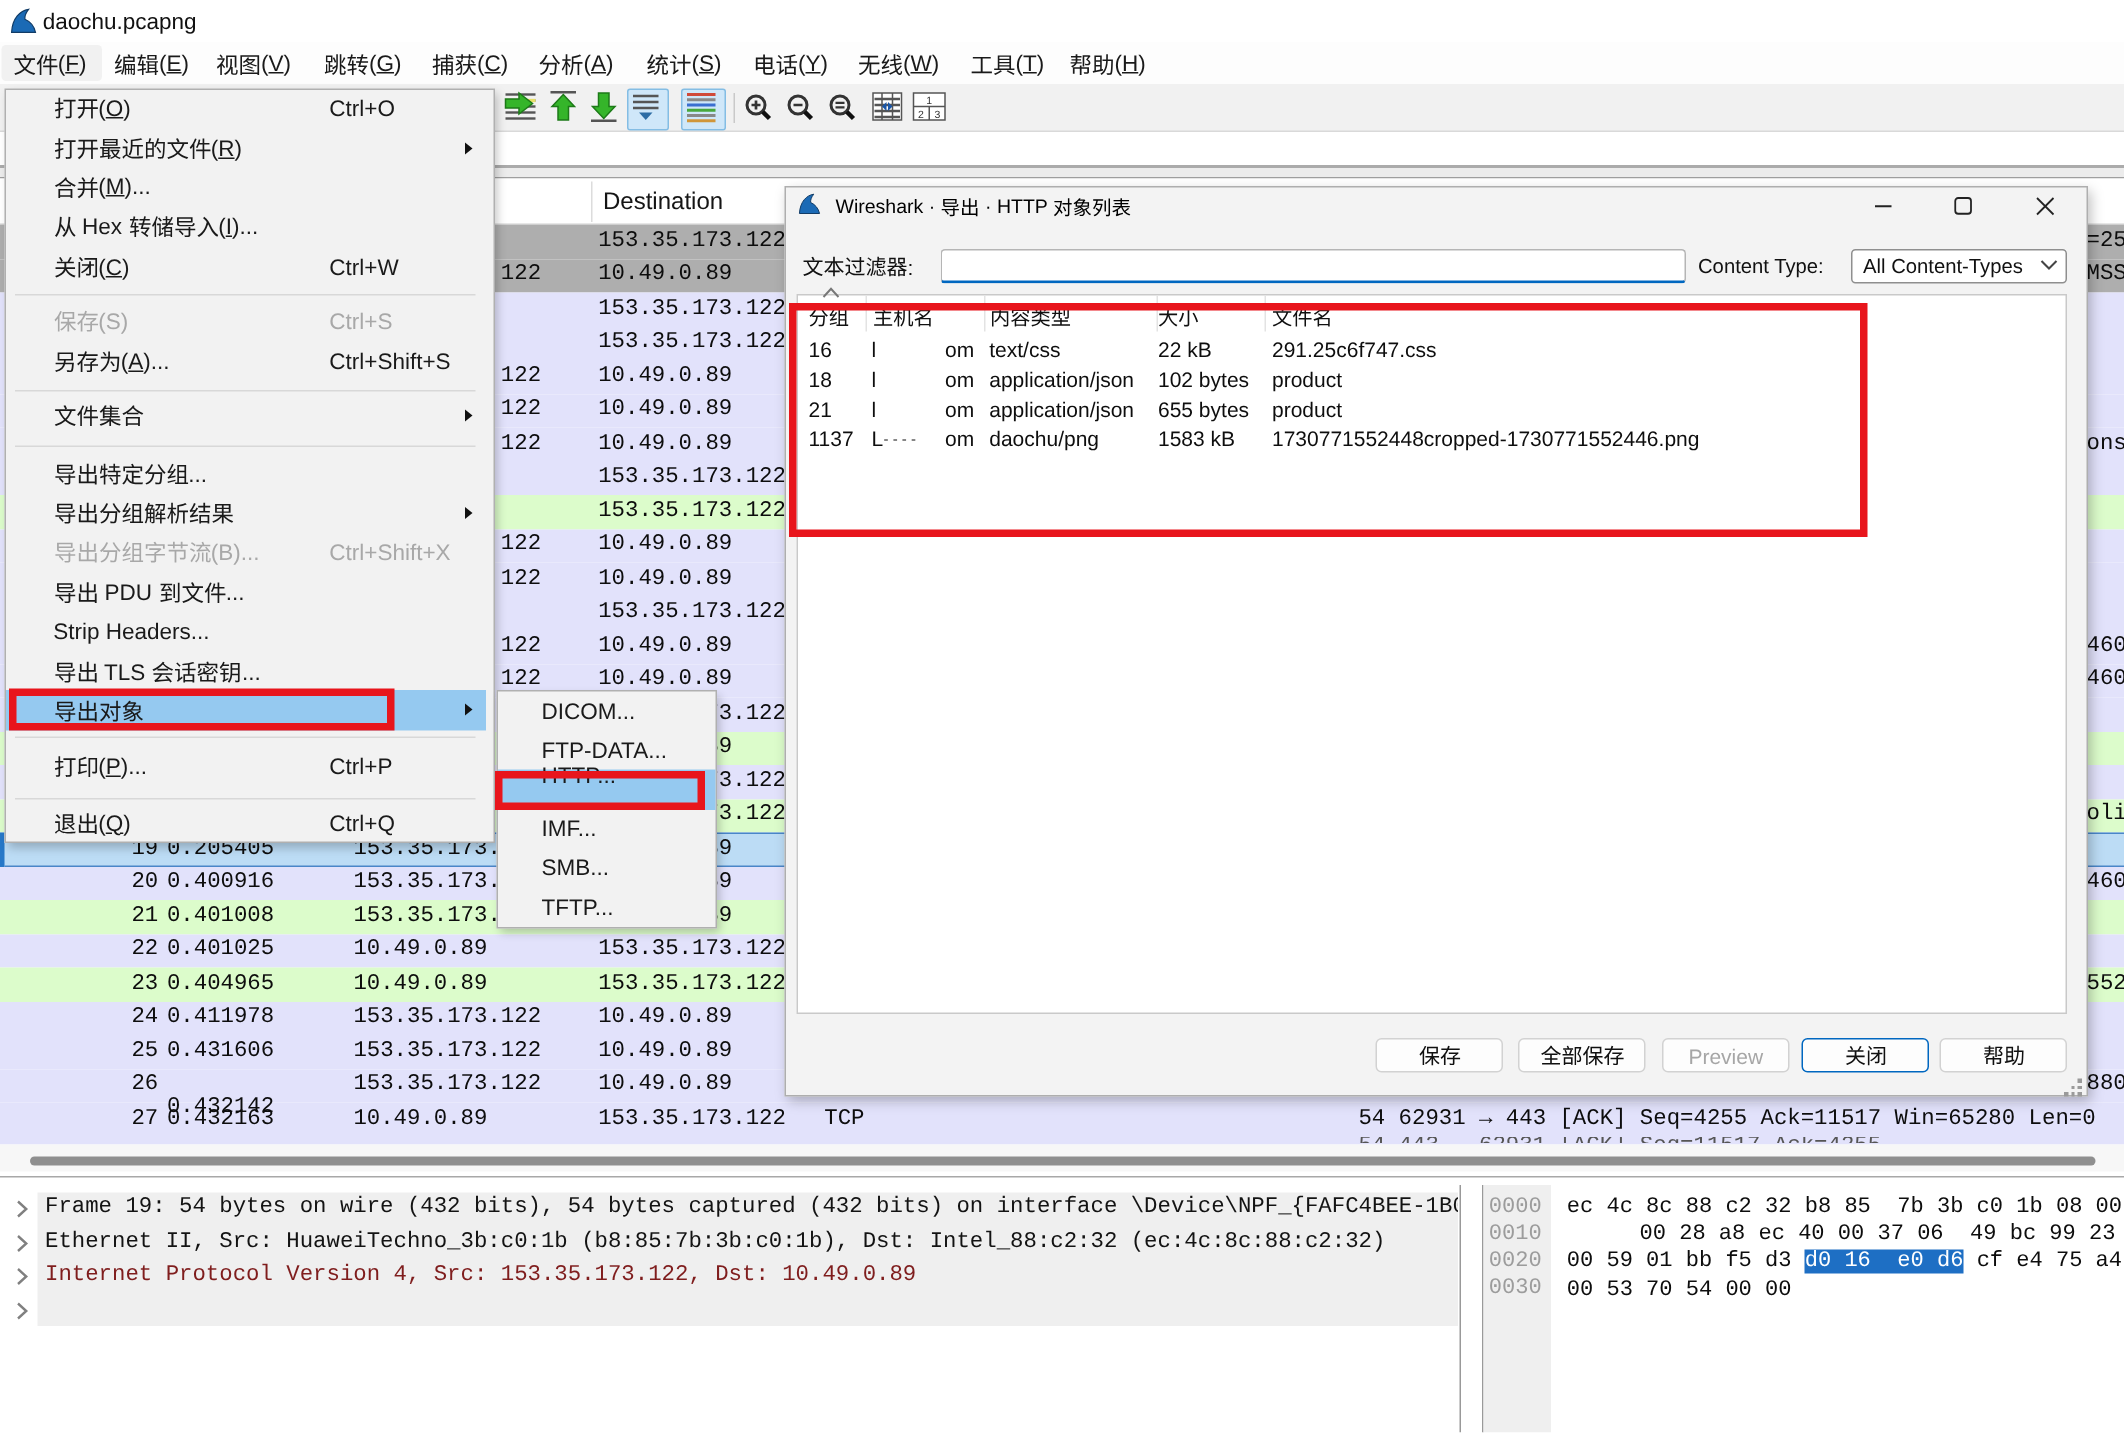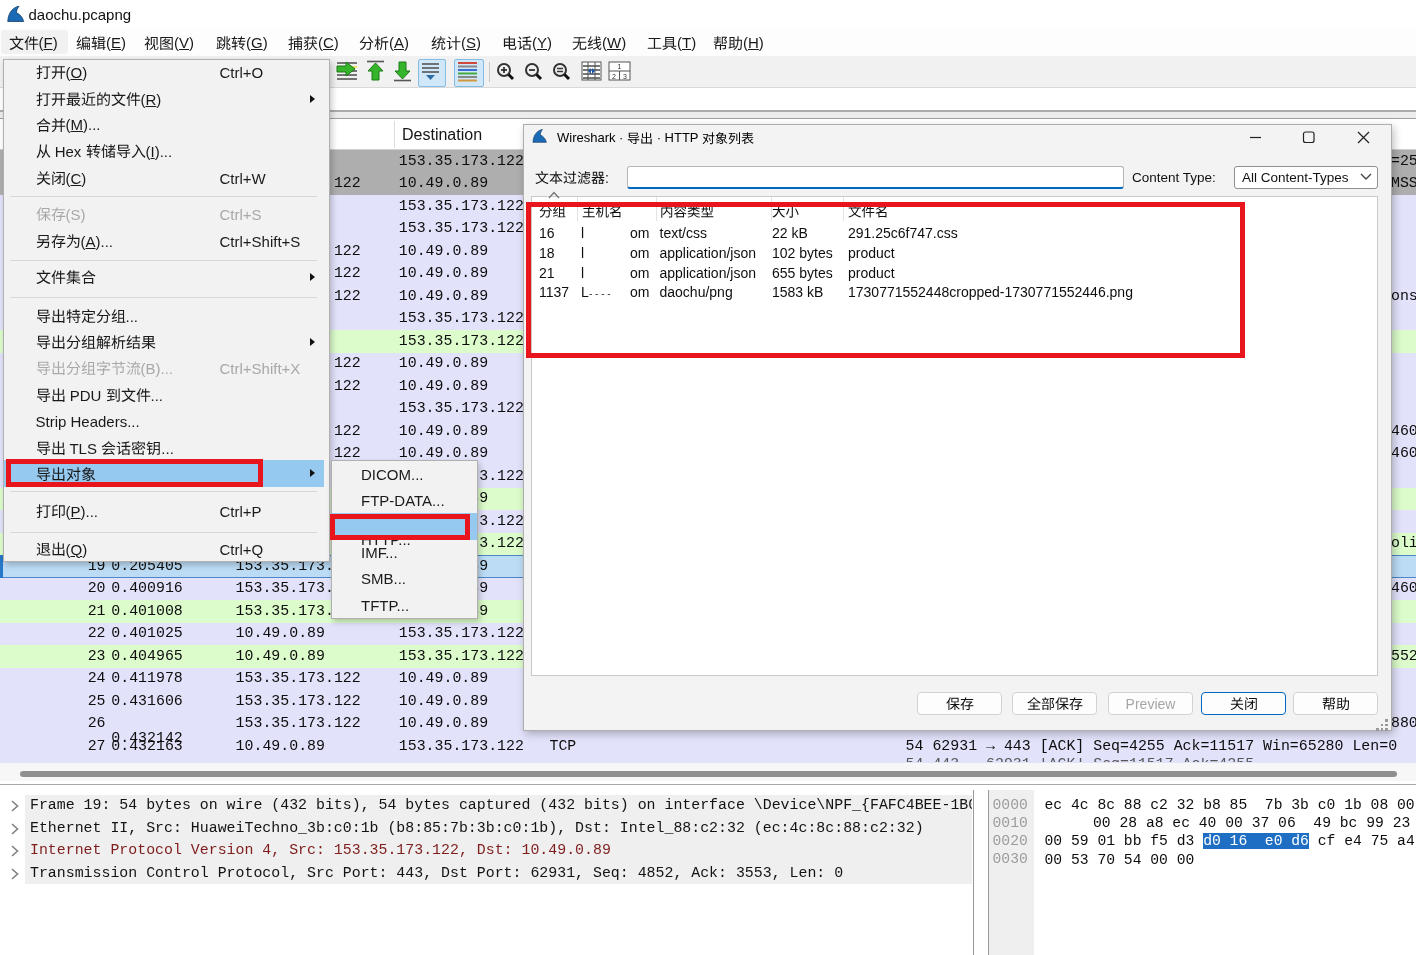--- a/index.html
+++ b/index.html
@@ -369,21 +369,20 @@
       <path d="M2,2 L7.5,7 L2,12" fill="none" stroke="#808080" stroke-width="1.6"></path>
     </svg>
     <div style="position:absolute;left:30px;top:817.6px;width:942px;overflow:hidden;font:14.9px 'Liberation Mono';color:#131313;line-height:21.6px;white-space:pre">Ethernet II, Src: HuaweiTechno_3b:c0:1b (b8:85:7b:3b:c0:1b), Dst: Intel_88:c2:32 (ec:4c:8c:88:c2:32)</div>
     <svg style="position:absolute;left:10px;top:844.2px" width="9" height="14">
       <path d="M2,2 L7.5,7 L2,12" fill="none" stroke="#808080" stroke-width="1.6"></path>
     </svg>
     <div style="position:absolute;left:30px;top:840.2px;width:942px;overflow:hidden;font:14.9px 'Liberation Mono';color:#7f1d1d;line-height:21.6px;white-space:pre">Internet Protocol Version 4, Src: 153.35.173.122, Dst: 10.49.0.89</div>
     <svg style="position:absolute;left:10px;top:866.8px" width="9" height="14">
       <path d="M2,2 L7.5,7 L2,12" fill="none" stroke="#808080" stroke-width="1.6"></path>
     </svg>
-    <div style="position:absolute;left:30px;top:862.8px;width:942px;overflow:hidden;font:14.9px 'Liberation Mono';color:#131313;line-height:21.6px;white-space:pre">Transmission Control Protocol, Src Port: 443, Dst Port: 62931, Seq: 4852, Ack: 3553, Len: 0</div>
     <div style="position:absolute;left:972.5px;top:789.5px;width:1px;height:165.5px;background:#999"></div>
     <div style="position:absolute;left:987.5px;top:789.5px;width:1px;height:165.5px;background:#999"></div>
     <div style="position:absolute;left:989px;top:789.5px;width:45px;height:165.5px;background:#efefef"></div>
     <div style="position:absolute;left:992.5px;top:794.65px;font:14.7px 'Liberation Mono';line-height:20.7px;color:#9c9c9c;white-space:pre;">0000</div>
     <div style="position:absolute;left:1044.5px;top:795px;width:371px;overflow:hidden;font:14.7px 'Liberation Mono';color:#0d0d0d;line-height:20px;white-space:pre">ec 4c 8c 88 c2 32 b8 85  7b 3b c0 1b 08 00</div>
     <div style="position:absolute;left:992.5px;top:812.85px;font:14.7px 'Liberation Mono';line-height:20.7px;color:#9c9c9c;white-space:pre;">0010</div>
     <div style="position:absolute;left:1093px;top:813.2px;width:371px;overflow:hidden;font:14.7px 'Liberation Mono';color:#0d0d0d;line-height:20px;white-space:pre">00 28 a8 ec 40 00 37 06  49 bc 99 23 ad 7a</div>
     <div style="position:absolute;left:992.5px;top:831.05px;font:14.7px 'Liberation Mono';line-height:20.7px;color:#9c9c9c;white-space:pre;">0020</div>
     <div style="position:absolute;left:1044.5px;top:831.4px;width:371px;overflow:hidden;font:14.7px 'Liberation Mono';color:#0d0d0d;line-height:20px;white-space:pre">00 59 01 bb f5 d3 <span style="background:#1e6fc4;color:#fff">d0 16  e0 d6</span> cf e4 75 a4</div>
     <div style="position:absolute;left:992.5px;top:849.25px;font:14.7px 'Liberation Mono';line-height:20.7px;color:#9c9c9c;white-space:pre;">0030</div>
@@ -711,19 +710,19 @@
     <div style="position:absolute;left:219.5px;top:538.5px;font:15px 'Liberation Sans';line-height:21px;color:#1a1a1a;white-space:pre;">Ctrl+Q</div>
     <div style="position:absolute;left:10px;top:196px;width:307px;height:1px;background:#d8d8d8"></div>
     <div style="position:absolute;left:10px;top:259.5px;width:307px;height:1px;background:#d8d8d8"></div>
     <div style="position:absolute;left:10px;top:296.5px;width:307px;height:1px;background:#d8d8d8"></div>
     <div style="position:absolute;left:10px;top:491px;width:307px;height:1px;background:#d8d8d8"></div>
     <div style="position:absolute;left:10px;top:531.5px;width:307px;height:1px;background:#d8d8d8"></div>
     <div style="position:absolute;left:330.5px;top:460px;width:147.5px;height:159px;background:#f2f2f2;border:1px solid #b0b0b0;box-shadow:2px 3px 6px rgba(0,0,0,.22);box-sizing:border-box"></div>
     <div style="position:absolute;left:331.5px;top:513.3px;width:145.5px;height:26.3px;background:#95c9f0"></div>
     <div style="position:absolute;left:361px;top:463.5px;font:15px 'Liberation Sans';line-height:21px;color:#1a1a1a;white-space:pre;">DICOM...</div>
     <div style="position:absolute;left:361px;top:489.7px;font:15px 'Liberation Sans';line-height:21px;color:#1a1a1a;white-space:pre;">FTP-DATA...</div>
-    <div style="position:absolute;left:361px;top:529px;font:15px 'Liberation Sans';line-height:21px;color:#1a1a1a;white-space:pre;">HTTP...</div>
+    <div style="position:absolute;left:361px;top:507px;font:15px 'Liberation Sans';line-height:21px;color:#1a1a1a;white-space:pre;">HTTP...</div>
     <div style="position:absolute;left:361px;top:542.1px;font:15px 'Liberation Sans';line-height:21px;color:#1a1a1a;white-space:pre;">IMF...</div>
     <div style="position:absolute;left:361px;top:568.3px;font:15px 'Liberation Sans';line-height:21px;color:#1a1a1a;white-space:pre;">SMB...</div>
     <div style="position:absolute;left:361px;top:594.5px;font:15px 'Liberation Sans';line-height:21px;color:#1a1a1a;white-space:pre;">TFTP...</div>
     <div style="position:absolute;left:526px;top:202px;width:719px;height:156px;border:5px solid #e8151c;box-sizing:border-box;z-index:40"></div>
     <div style="position:absolute;left:6px;top:459px;width:257px;height:28px;border:5px solid #e8151c;box-sizing:border-box;z-index:40"></div>
     <div style="position:absolute;left:330px;top:513.5px;width:140px;height:26.5px;border:5px solid #e8151c;box-sizing:border-box;z-index:40"></div>
   </div>
 </body></html>

